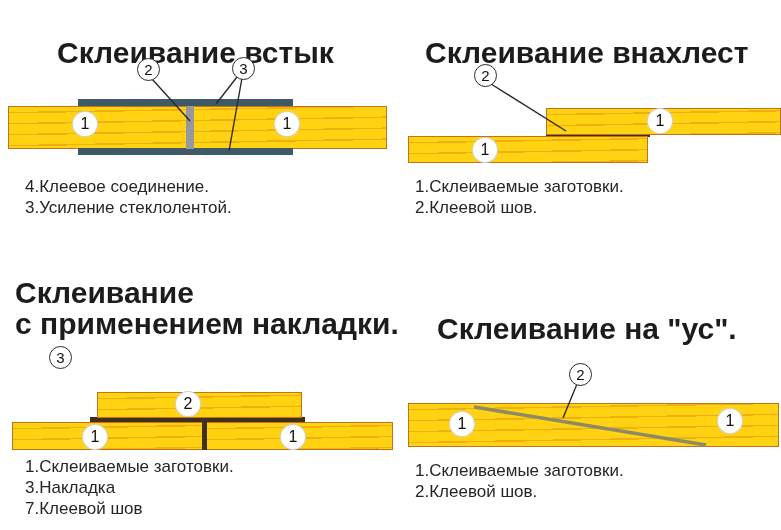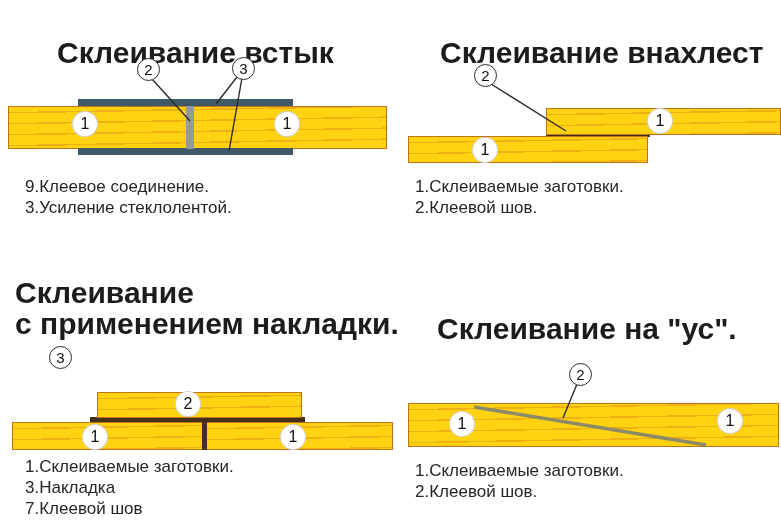--- a/index.html
+++ b/index.html
@@ -43,21 +43,21 @@
   #butt-tape-top{left:78px;top:99px;width:215px;height:7px;}
   #butt-tape-bottom{left:78px;top:148px;width:215px;height:7px;}
   #butt-glue{left:186px;top:106px;width:8px;height:43px;}
   #butt-n1l{left:72px;top:111px;}
   #butt-n1r{left:274px;top:111px;}
   #butt-c2{left:137px;top:58px;}
   #butt-c3{left:232px;top:57px;}
   #butt-legend{left:25px;top:176px;}
 
   
-  #ovl-title{left:425px;top:12px;margin-left:15px;}
+  #ovl-title{left:425px;top:12px;}
   #ovl-plank-top{left:546px;top:108px;width:235px;height:27px;}
   #ovl-plank-bottom{left:408px;top:136px;width:240px;height:27px;}
   #ovl-seam{left:546px;top:131px;width:104px;height:6px;}
   #ovl-n1t{left:647px;top:108px;}
   #ovl-n1b{left:472px;top:137px;}
   #ovl-c2{left:474px;top:64px;}
   #ovl-legend{left:415px;top:176px;}
 
   
   #pad-title1{left:15px;top:252px;}
@@ -90,21 +90,21 @@
     <h2 class="title" id="butt-title">Склеивание встык</h2>
     <div class="plank" id="butt-plank"></div>
     <div class="tape" id="butt-tape-top"></div>
     <div class="tape" id="butt-tape-bottom"></div>
     <div class="glue-v" id="butt-glue"></div>
     <div class="num" id="butt-n1l">1</div>
     <div class="num" id="butt-n1r">1</div>
     <div class="callout" id="butt-c2">2</div>
     <div class="callout" id="butt-c3">3</div>
     <div class="legend" id="butt-legend">
-      <div>9.Клеевое соединение.</div>
+      <div>4.Клеевое соединение.</div>
       <div>3.Усиление стеклолентой.</div>
     </div>
   </section>
 
   <section class="panel">
     <h2 class="title" id="ovl-title">Склеивание внахлест</h2>
     <div class="seam" id="ovl-seam"></div>
     <div class="plank" id="ovl-plank-top"></div>
     <div class="plank" id="ovl-plank-bottom"></div>
     <div class="num" id="ovl-n1t">1</div>

